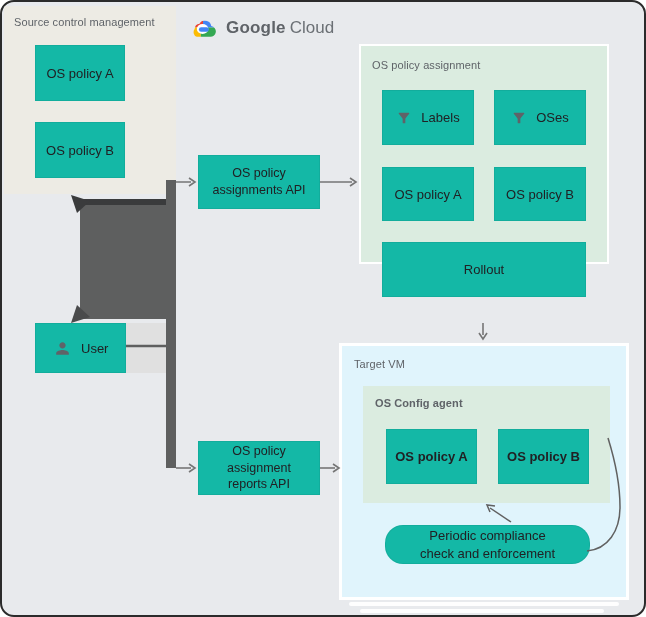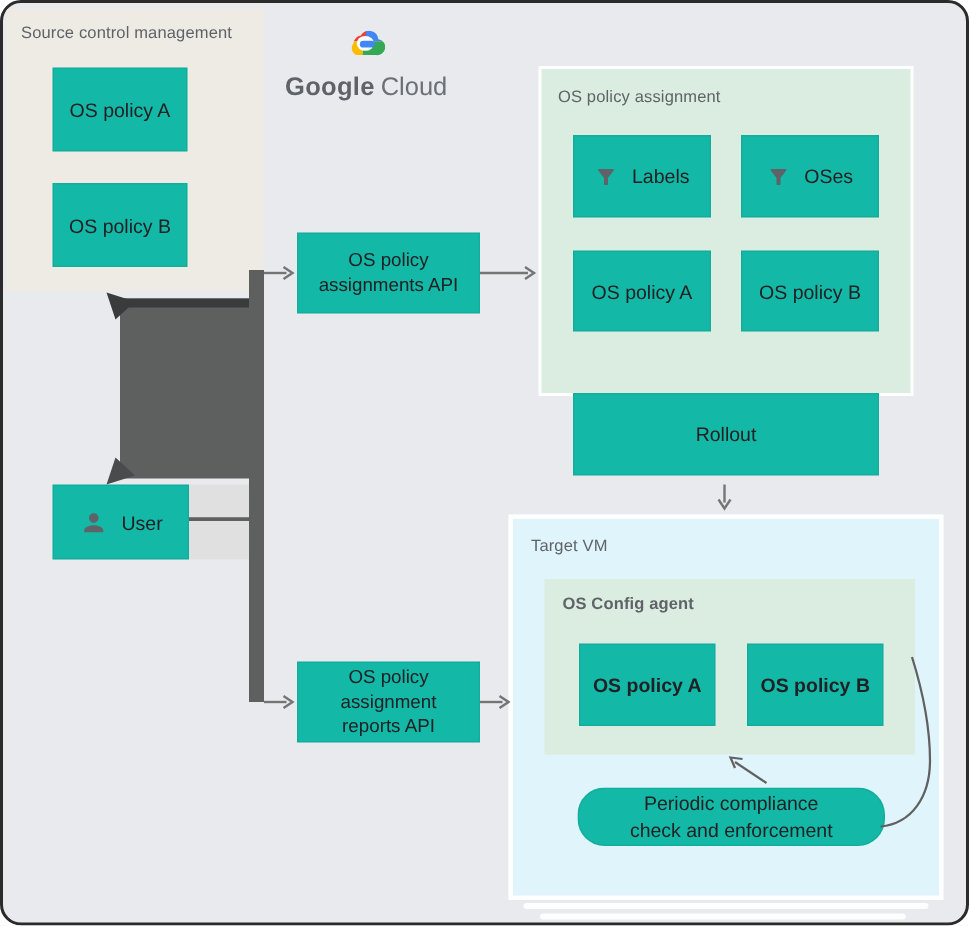--- a/index.html
+++ b/index.html
@@ -12,21 +12,21 @@
   .wcard{
     position:absolute;box-sizing:border-box;background:#14b8a6;border:1px solid rgba(0,0,0,0.06);
     display:flex;align-items:center;justify-content:center;gap:9px;
     font-size:13px;color:#202124;text-align:center;
   }
   .multiline{white-space:pre-line;line-height:1.35;font-size:12.5px;}
   .beige{left:2px;top:4px;width:172px;height:188px;background:#EDEBE4;}
   .green-assign{left:357px;top:42px;width:250px;height:220px;background:#DBECE0;border:2px solid #FFFFFF;}
   .target-vm{left:337px;top:341px;width:290px;height:257px;background:#E0F4FC;border:3px solid #FFFFFF;}
   .agent{left:21px;top:40px;width:247px;height:117px;background:#DBECE0;font-weight:bold;}
-  .logo{position:absolute;left:188px;top:15px;display:flex;align-items:center;gap:10px;flex-direction:column;}
+  .logo{position:absolute;left:188px;top:15px;display:flex;align-items:center;gap:10px;}
   .logo-text{font-size:17px;color:#5F6368;}
   .logo-text .g1{font-weight:600;letter-spacing:.2px;}
   .logo-text .g2{font-weight:400;margin-left:4px;color:#6b7075;}
   .shadow-rect{position:absolute;left:124px;top:321px;width:40px;height:50px;background:#E0E0E0;}
   .stackbar{position:absolute;height:4px;background:rgba(255,255,255,0.95);border-radius:2px;}
   .bar1{left:347px;top:600px;width:270px;}
   .bar2{left:358px;top:607px;width:244px;}
   svg.overlay{position:absolute;left:0;top:0;pointer-events:none;}
   .icn{flex:0 0 auto;display:inline-flex;}
 </style>
@@ -85,21 +85,21 @@
           </svg>
       </span>
       <span>OSes</span>
     </div>
     <div class="wcard" style="left:21px;top:121px;width:92px;height:54px;">
       <span>OS policy A</span>
     </div>
     <div class="wcard" style="left:133px;top:121px;width:92px;height:54px;">
       <span>OS policy B</span>
     </div>
-    <div class="wcard" style="left:21px;top:196px;width:204px;height:55px;margin-top:20px;">
+    <div class="wcard" style="left:21px;top:196px;width:204px;height:55px;">
       <span>Rollout</span>
     </div>
   </div>
 
   <div class="wcard multiline" style="left:196px;top:153px;width:122px;height:54px;">
     <span class="multiline">OS policy
 assignments API</span>
   </div>
 
   <div class="shadow-rect"></div>

